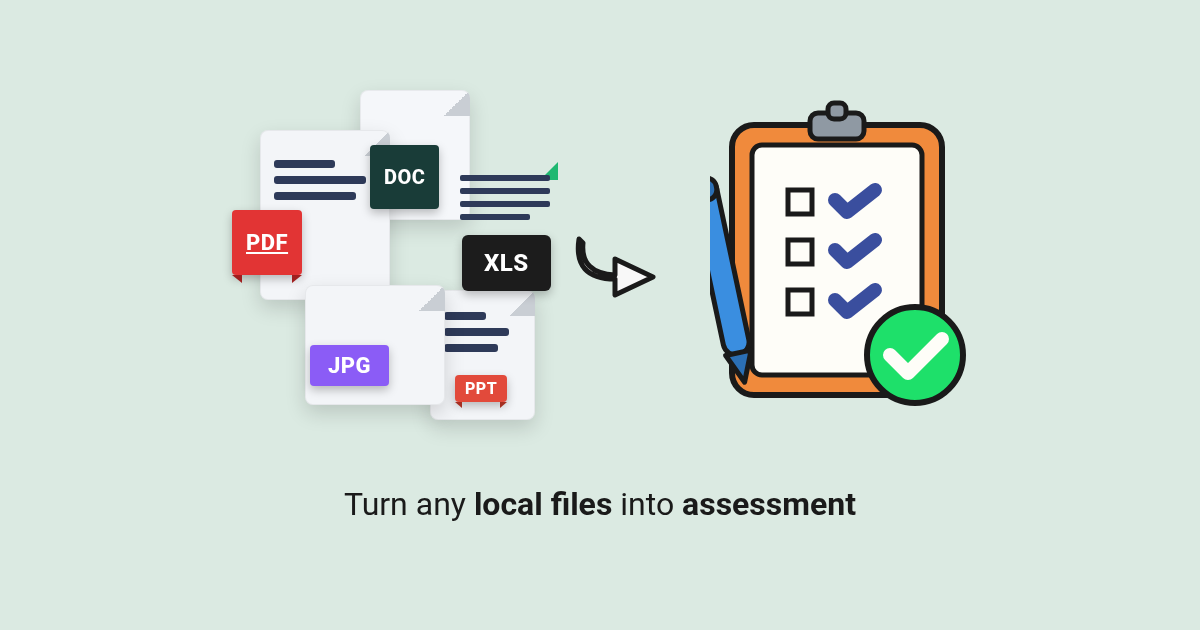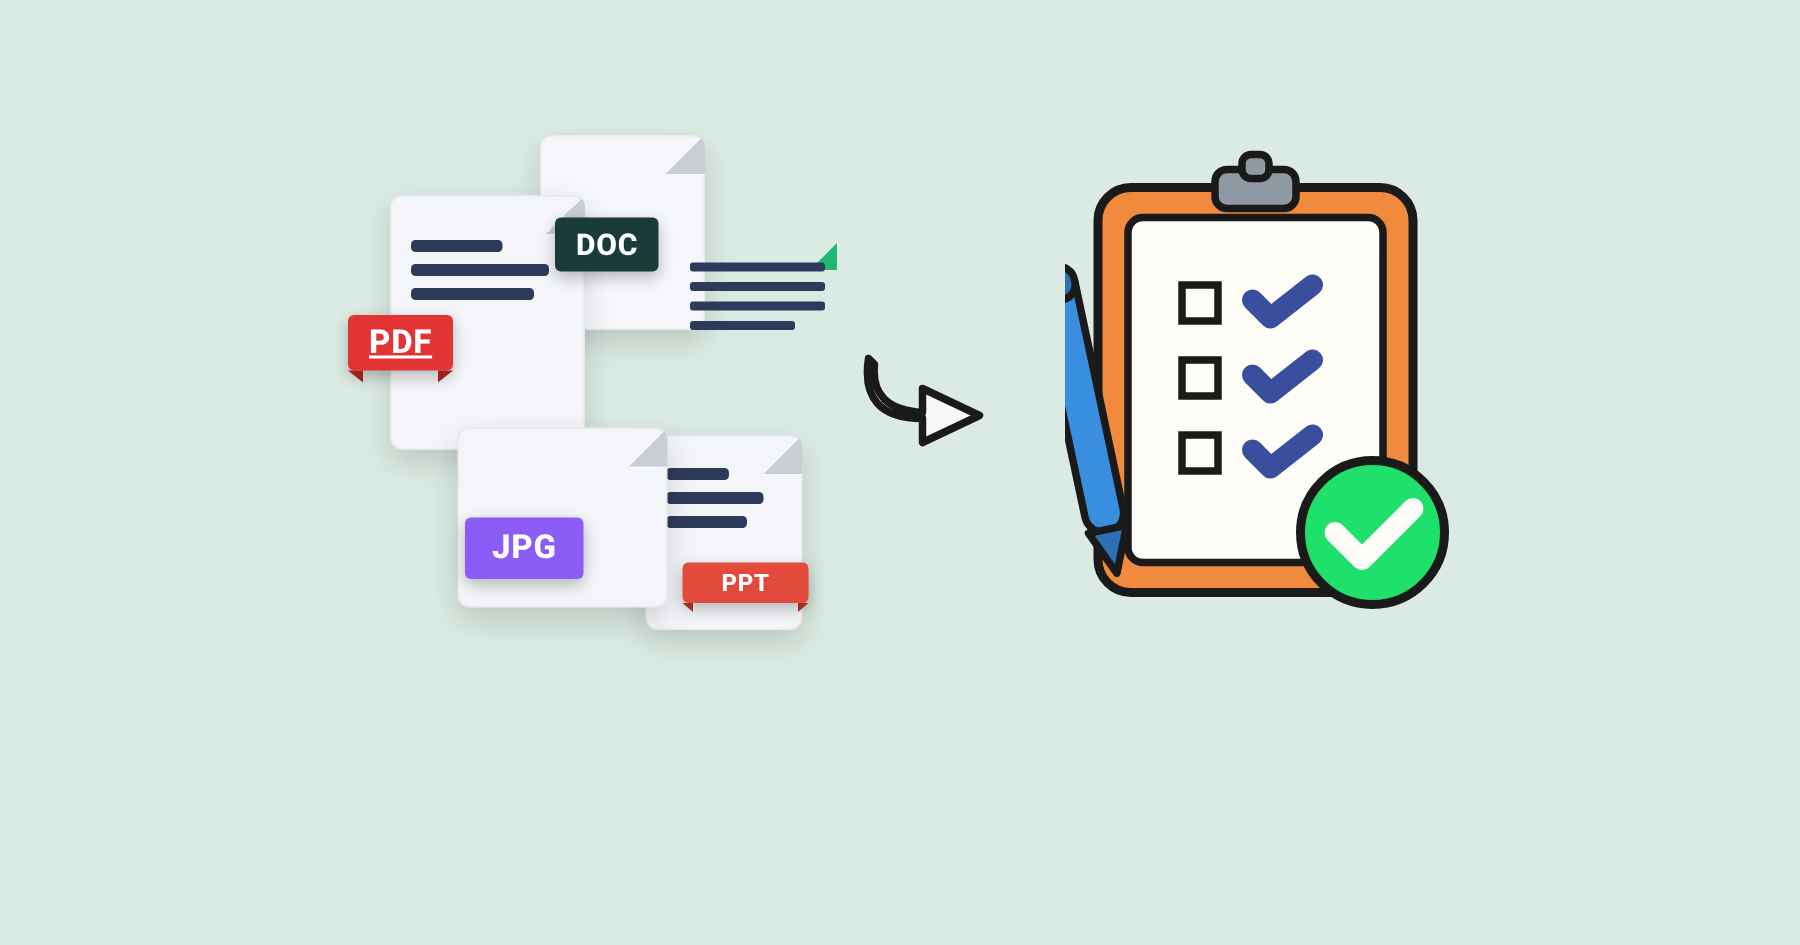--- a/index.html
+++ b/index.html
@@ -41,21 +41,21 @@
     left: 14px; right: 14px;
   }
   .file .lines div {
     height: 8px;
     background: #2e3a59;
     border-radius: 3px;
     margin-bottom: 8px;
   }
   .badge {
     position: absolute;
-    padding: 6px 14px;
+    padding: 20px 14px;
     font-weight: 800;
     font-size: 22px;
     color: #fff;
     border-radius: 4px;
     box-shadow: 0 4px 10px rgba(0,0,0,0.25);
     letter-spacing: 0.5px;
   }
   
   .file-pdf { left: 10px; top: 40px; width: 130px; height: 170px; background:#f3f5f8; z-index:3;}
   .file-pdf .lines { top: 30px; }
@@ -89,21 +89,21 @@
   
   .file-jpg { left: 55px; top: 195px; width: 140px; height: 120px; background:#f3f5f8; z-index:4;}
   .badge-jpg { background:#8b5cf6; left:60px; top:255px; z-index:6; font-size:22px; padding:8px 18px;}
 
   
   .file-ppt { left: 180px; top: 200px; width: 105px; height: 130px; background:#f3f5f8; z-index:3;}
   .file-ppt .lines { top: 22px; }
   .file-ppt .lines div:nth-child(1){width:55%;}
   .file-ppt .lines div:nth-child(2){width:85%;}
   .file-ppt .lines div:nth-child(3){width:70%;}
-  .badge-ppt { background:#e24a3b; left:205px; top:285px; z-index:6; font-size:16px; padding:4px 26px;}
+  .badge-ppt { background:#e24a3b; left:205px; top:285px; z-index:6; font-size:16px; padding:4px 10px;}
   .badge-ppt::before, .badge-ppt::after{
     content:""; position:absolute; top:100%; width:0;height:0;
     border-top:6px solid #a52f22;
   }
   .badge-ppt::before{left:0;border-left:7px solid transparent;}
   .badge-ppt::after{right:0;border-right:7px solid transparent;}
 
   
   .arrow {
     position: absolute;
@@ -152,20 +152,21 @@
     </div>
     <div class="badge badge-pdf">PDF</div>
 
     <div class="xls-fold"></div>
     <div class="xls-lines">
       <div></div>
         <div></div>
         <div></div>
         <div></div>
     </div>
+    <div class="badge badge-xls">XLS</div>
 
     <div class="file file-ppt">
       <div class="fold"></div>
       <div class="lines">
           <div></div>
           <div></div>
           <div></div>
         </div>
     </div>
     <div class="badge badge-ppt">PPT</div>
@@ -206,14 +207,17 @@
         <path d="M 20 258 l 13 30 l 13 -30 Z" fill="#2b6fb5" stroke="#1a1a1a" stroke-width="5" stroke-linejoin="round"></path>
         <rect x="20" y="80" width="26" height="22" rx="10" fill="#2b6fb5" stroke="#1a1a1a" stroke-width="5"></rect>
       </g>
 
       <circle cx="205" cy="260" r="48" fill="#1ee06a" stroke="#1a1a1a" stroke-width="6"></circle>
       <path d="M 180 260 l 18 18 l 34 -34" fill="none" stroke="#fefdf8" stroke-width="14" stroke-linecap="round" stroke-linejoin="round"></path>
       <path d="M 180 260 l 18 18 l 34 -34" fill="none" stroke="#1a1a1a" stroke-width="6" stroke-linecap="round" stroke-linejoin="round" opacity="0"></path>
     </svg>
   </div>
 
+  <div class="caption">
+    <span>Turn any </span><b>local files</b><span> into </span><b>assessment</b>
+  </div>
 
 </div>
 
 </body></html>

